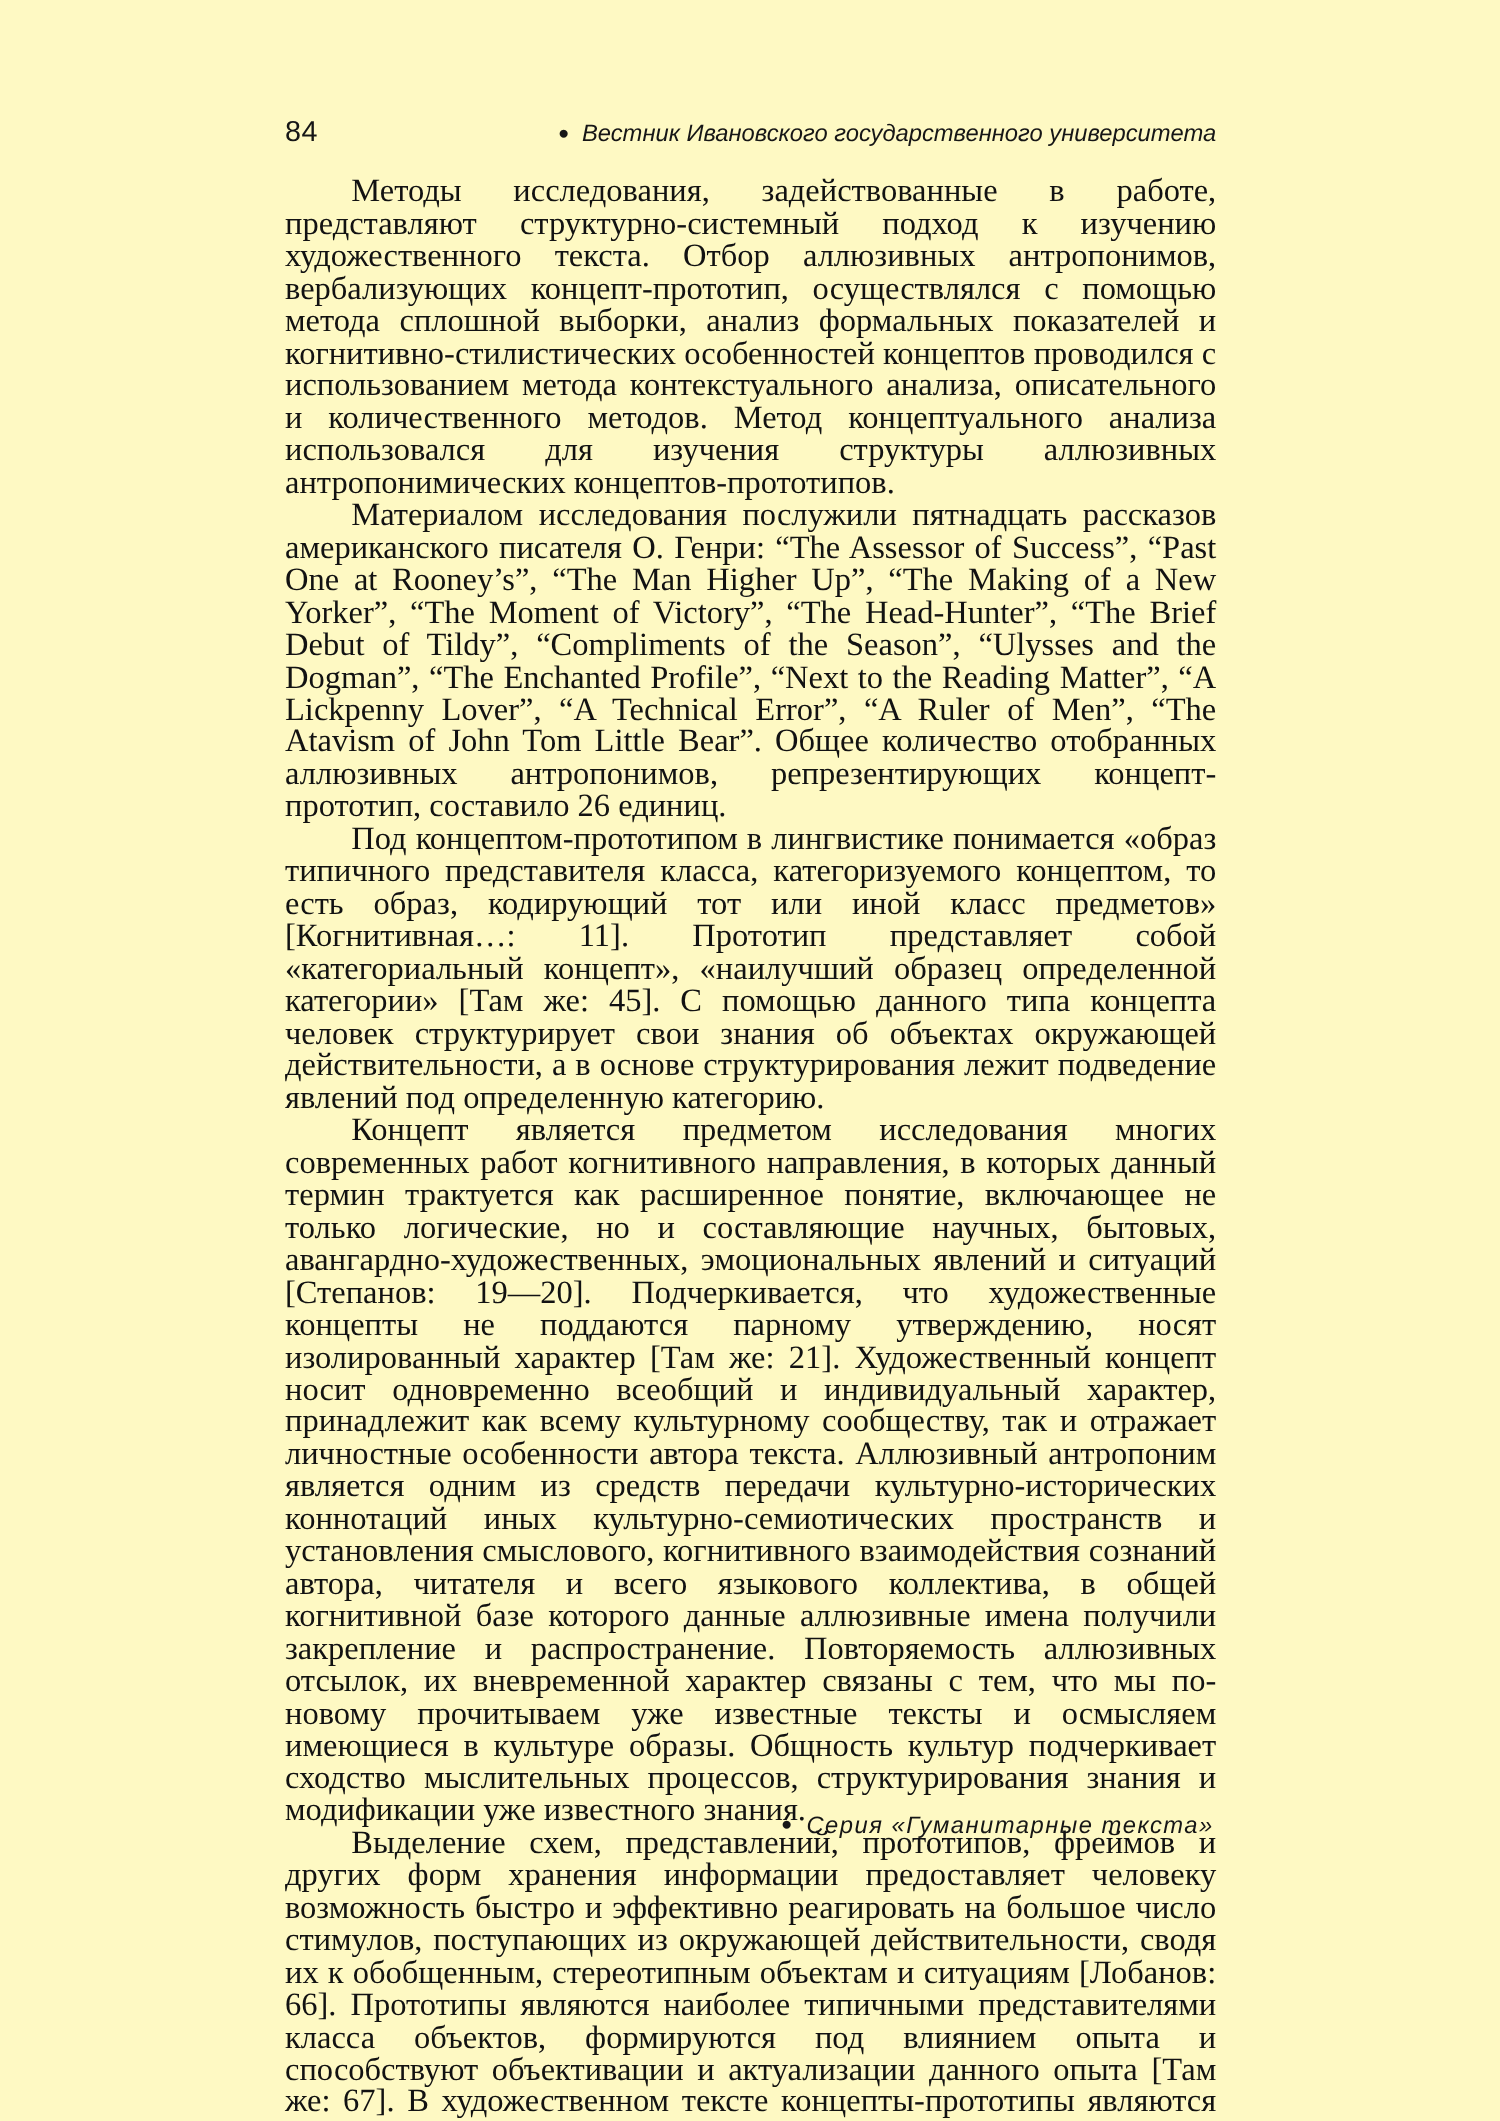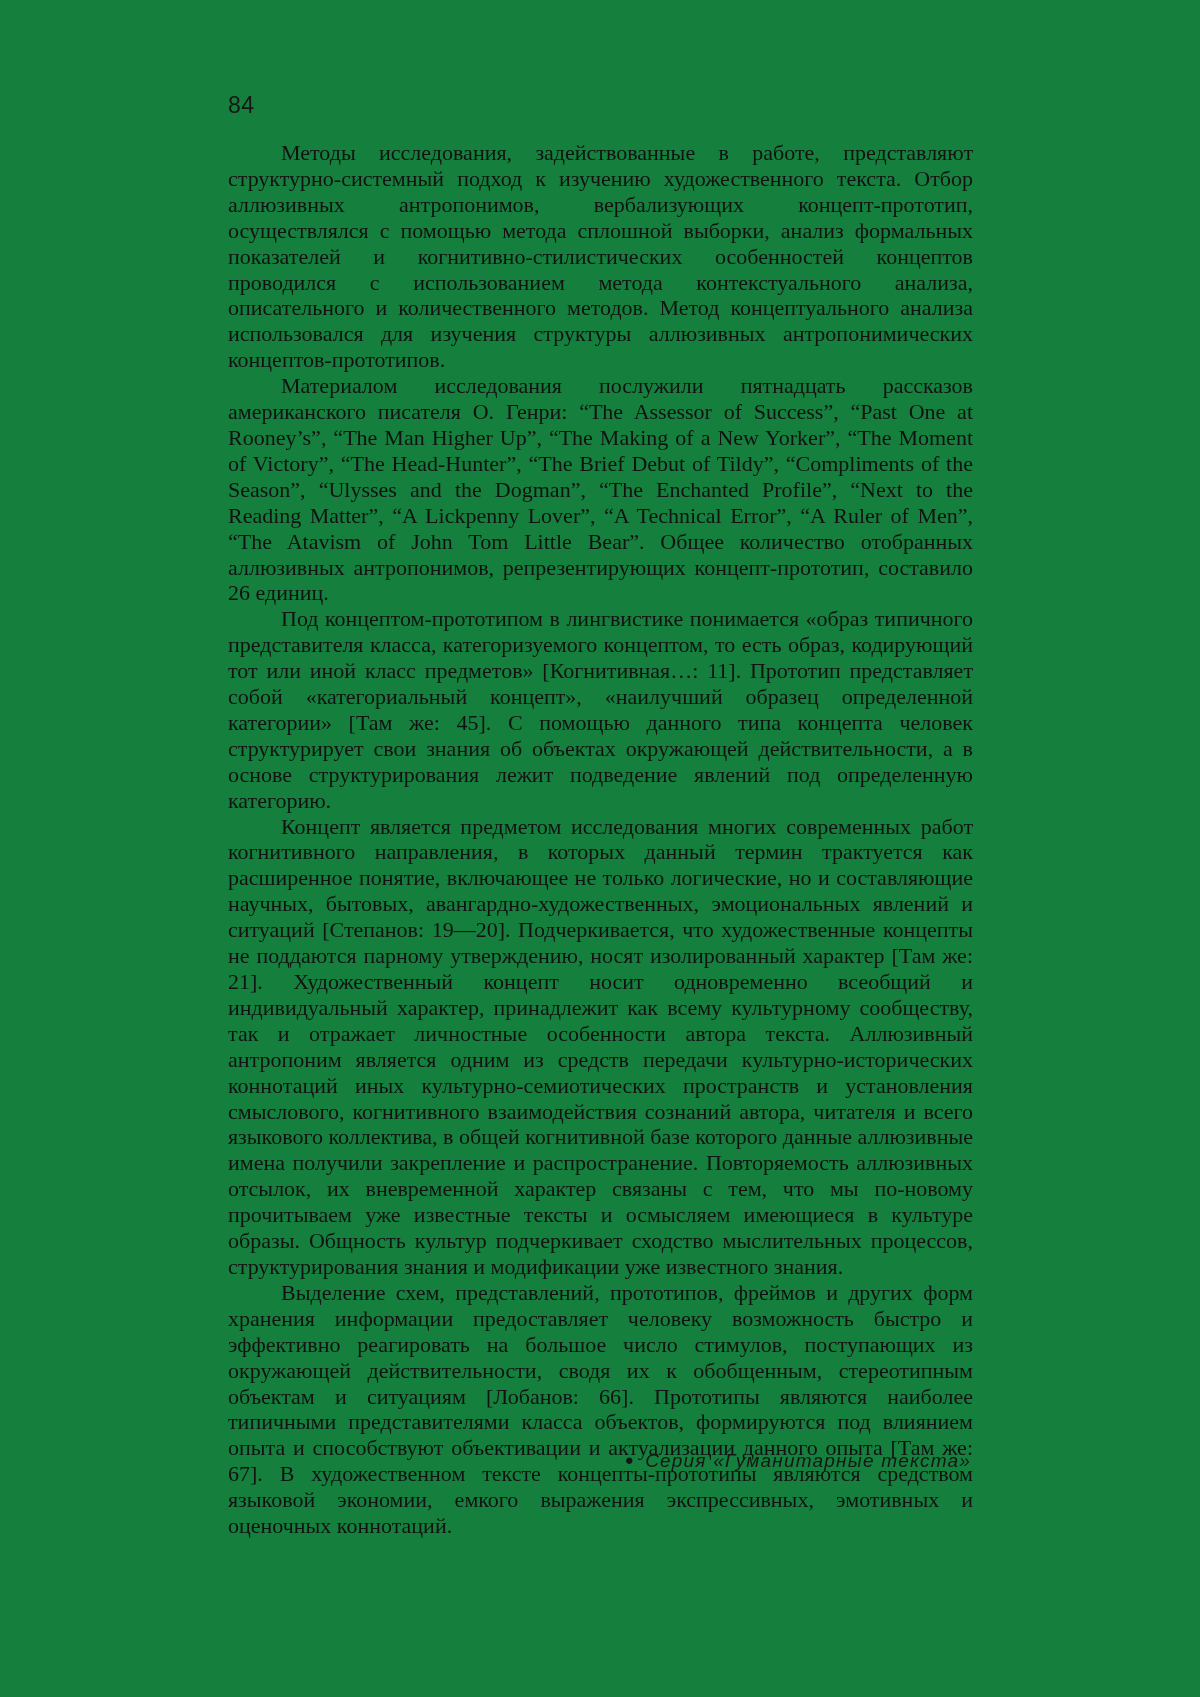--- a/index.html
+++ b/index.html
@@ -4,21 +4,21 @@
 <style>
   html, body {
     margin: 0;
     padding: 0;
     background: #ffffff;
   }
   .page {
     position: relative;
     width: 1200px;
     height: 1697px;
-    background: #15803d;
+    background: #fef9c3;
     overflow: hidden;
     font-family: "Liberation Serif", serif;
     color: #121212;
   }
   .running-head {
     position: absolute;
     top: 92px;
     left: 228px;
     width: 745px;
     display: flex;
@@ -47,21 +47,21 @@
     top: -2px;
   }
   .body-text {
     position: absolute;
     top: 140px;
     left: 228px;
     width: 745px;
   }
   .body-text p {
     margin: 0;
-    font-size: 22px;
+    font-size: 26px;
     line-height: 25.9px;
     text-align: justify;
     text-indent: 53px;
     color: #121212;
   }
   .series-line {
     position: absolute;
     top: 1450px;
     left: 228px;
     width: 743px;
@@ -74,20 +74,23 @@
     white-space: nowrap;
   }
 </style>
 </head>
 <body>
 
 <div class="page">
 
   <div class="running-head">
     <span class="page-number">84</span>
+    <span class="journal-title">
+      <span class="bullet">●</span><span>Вестник Ивановского государственного университета</span>
+    </span>
   </div>
 
   <div class="body-text">
     <p>Методы исследования, задействованные в работе, представляют структурно-системный подход к изучению художественного текста. Отбор аллюзивных антропонимов, вербализующих концепт-прототип, осуществлялся с помощью метода сплошной выборки, анализ формальных показателей и когнитивно-стилистических особенностей концептов проводился с использованием метода контекстуального анализа, описательного и количественного методов. Метод концептуального анализа использовался для изучения структуры аллюзивных антропонимических концептов-прототипов.</p>
     <p>Материалом исследования послужили пятнадцать рассказов американского писателя О. Генри: “The Assessor of Success”, “Past One at Rooney’s”, “The Man Higher Up”, “The Making of a New Yorker”, “The Moment of Victory”, “The Head-Hunter”, “The Brief Debut of Tildy”, “Compliments of the Season”, “Ulysses and the Dogman”, “The Enchanted Profile”, “Next to the Reading Matter”, “A Lickpenny Lover”, “A Technical Error”, “A Ruler of Men”, “The Atavism of John Tom Little Bear”. Общее количество отобранных аллюзивных антропонимов, репрезентирующих концепт-прототип, составило 26 единиц.</p>
     <p>Под концептом-прототипом в лингвистике понимается «образ типичного представителя класса, категоризуемого концептом, то есть образ, кодирующий тот или иной класс предметов» [Когнитивная…: 11]. Прототип представляет собой «категориальный концепт», «наилучший образец определенной категории» [Там же: 45]. С помощью данного типа концепта человек структурирует свои знания об объектах окружающей действительности, а в основе структурирования лежит подведение явлений под определенную категорию.</p>
     <p>Концепт является предметом исследования многих современных работ когнитивного направления, в которых данный термин трактуется как расширенное понятие, включающее не только логические, но и составляющие научных, бытовых, авангардно-художественных, эмоциональных явлений и ситуаций [Степанов: 19—20]. Подчеркивается, что художественные концепты не поддаются парному утверждению, носят изолированный характер [Там же: 21]. Художественный концепт носит одновременно всеобщий и индивидуальный характер, принадлежит как всему культурному сообществу, так и отражает личностные особенности автора текста. Аллюзивный антропоним является одним из средств передачи культурно-исторических коннотаций иных культурно-семиотических пространств и установления смыслового, когнитивного взаимодействия сознаний автора, читателя и всего языкового коллектива, в общей когнитивной базе которого данные аллюзивные имена получили закрепление и распространение. Повторяемость аллюзивных отсылок, их вневременной характер связаны с тем, что мы по-новому прочитываем уже известные тексты и осмысляем имеющиеся в культуре образы. Общность культур подчеркивает сходство мыслительных процессов, структурирования знания и модификации уже известного знания.</p>
     <p>Выделение схем, представлений, прототипов, фреймов и других форм хранения информации предоставляет человеку возможность быстро и эффективно реагировать на большое число стимулов, поступающих из окружающей действительности, сводя их к обобщенным, стереотипным объектам и ситуациям [Лобанов: 66]. Прототипы являются наиболее типичными представителями класса объектов, формируются под влиянием опыта и способствуют объективации и актуализации данного опыта [Там же: 67]. В художественном тексте концепты-прототипы являются средством языковой экономии, емкого выражения экспрессивных, эмотивных и оценочных коннотаций.</p>
   </div>
 

